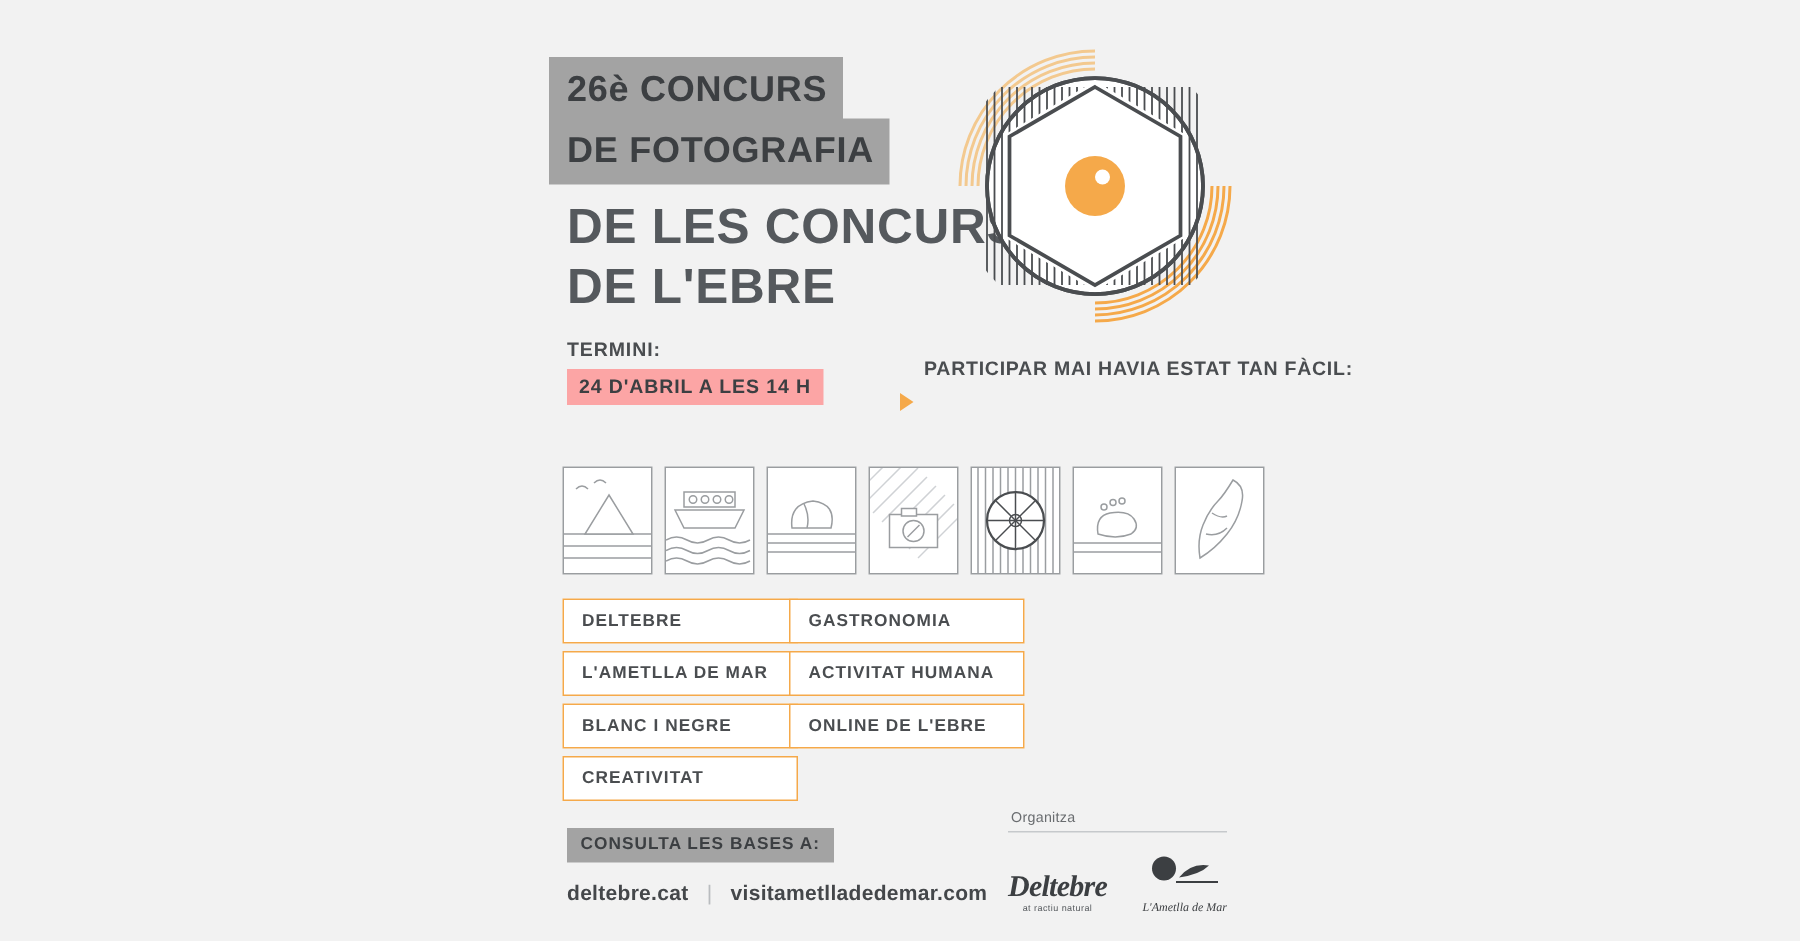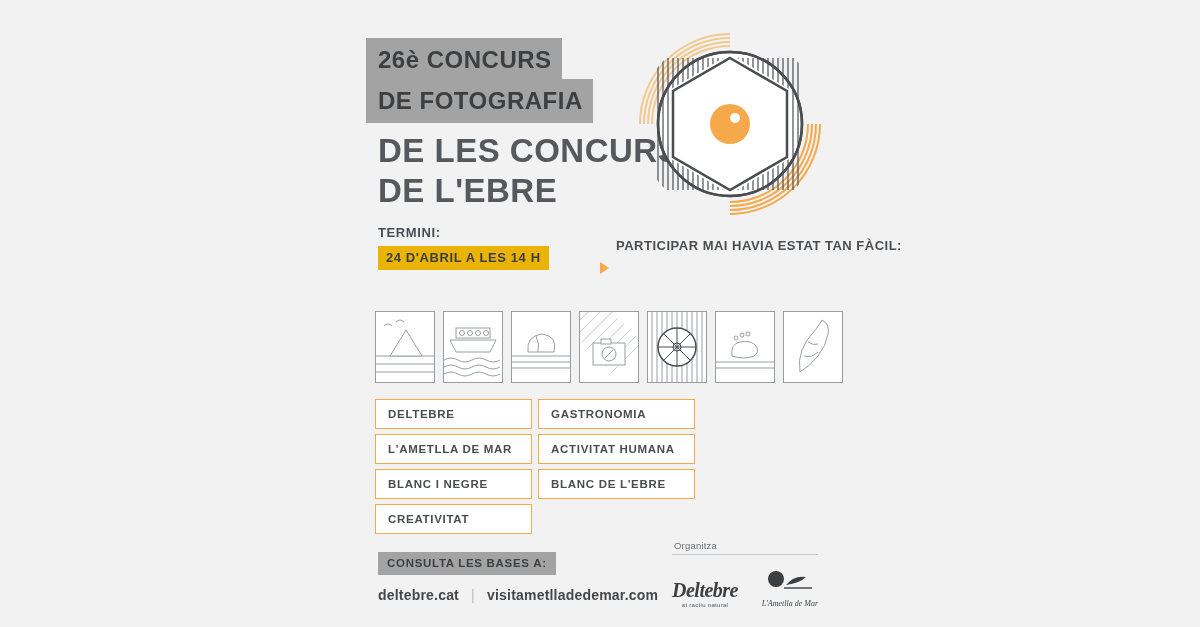--- a/index.html
+++ b/index.html
@@ -40,21 +40,21 @@
   .title-row2{margin-top:-3px;}
   .title-row3{margin-top:8px;}
 
   
   .termini{position:absolute;left:378px;top:225px;}
   .termini-label{
     font-size:13px;font-weight:bold;letter-spacing:0.6px;color:#4a4d50;
   }
   .termini-date{
     display:inline-block;margin-top:6px;
-    background:#eab308;color:#3c3f42;
+    background:#fca5a5;color:#3c3f42;
     font-size:13px;font-weight:bold;letter-spacing:0.6px;
     padding:4px 8px 5px 8px;
   }
 
   
   .emblem{position:absolute;left:610px;top:24px;width:240px;height:200px;}
 
   
   .participar{position:absolute;left:616px;top:238px;}
   .participar-top{
@@ -79,21 +79,21 @@
   .icon-box{
     width:58px;height:70px;border:1px solid #9a9da0;background:#fff;
     position:relative;overflow:hidden;
   }
   .icon-box svg{display:block;width:100%;height:100%;}
 
   
   .cats{position:absolute;left:375px;top:399px;}
   .cat-col{position:absolute;top:0;}
   .cat-col.left{left:0;}
-  .cat-col.right{left:163px;}
+  .cat-col.right{left:151px;}
   .chip{
     border:1px solid #f5a94a;background:#fff;
     font-size:11.5px;font-weight:bold;letter-spacing:0.7px;
     color:#4a4d50;
     padding:8px 10px 8px 12px;
     margin-bottom:5px;
     white-space:nowrap;
   }
   .chip.w1{width:133px;}
   .chip.w2{width:133px;}
@@ -319,21 +319,21 @@
   <div class="cats">
     <div class="cat-col left">
       <div class="chip w1">DELTEBRE</div>
       <div class="chip w1">L'AMETLLA DE MAR</div>
       <div class="chip w1">BLANC I NEGRE</div>
       <div class="chip w1">CREATIVITAT</div>
     </div>
     <div class="cat-col right">
       <div class="chip w2">GASTRONOMIA</div>
       <div class="chip w2">ACTIVITAT HUMANA</div>
-      <div class="chip w2">BLANC DE L'EBRE</div>
+      <div class="chip w2">ONLINE DE L'EBRE</div>
     </div>
   </div>
 
   <div class="bases">
     <div class="bases-tag">CONSULTA LES BASES A:</div>
     <div class="bases-links">
       <span>deltebre.cat</span>
       <span class="sep">|</span>
       <span>visitametlladedemar.com</span>
     </div>

